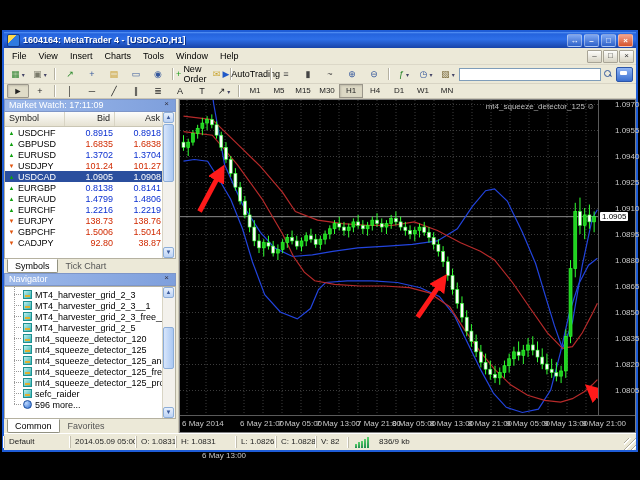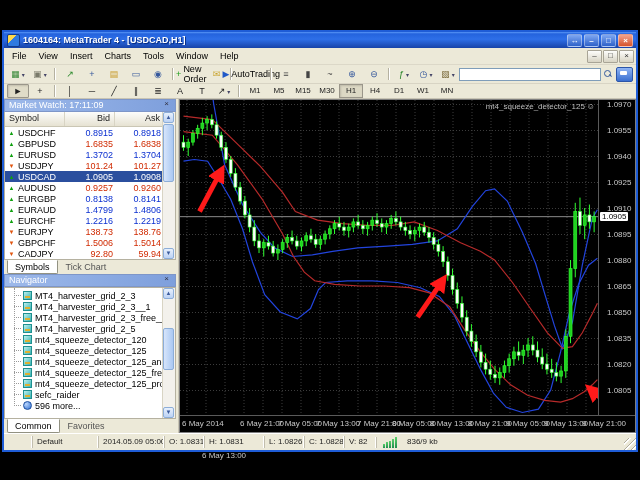--- a/index.html
+++ b/index.html
@@ -98,21 +98,21 @@
   
   .chartcol{flex:1;display:flex;flex-direction:column;min-width:0;background:#000;border:1px solid #7f7f7f;box-sizing:border-box;}
   .chartrow{flex:1;display:flex;min-height:0;}
   .plotwrap{width:418px;flex:0 0 418px;position:relative;background:#000;}
   .plotwrap svg{position:absolute;left:0;top:0;}
   .legend{position:absolute;left:4px;top:2px;font-size:8px;color:#d6d6d6;display:flex;gap:3px;align-items:center;z-index:3;}
   .legend .dd{color:#c0c0c0;font-size:6px;}
   .ind-label{position:absolute;right:3px;top:2px;font-size:8px;color:#bdbdbd;z-index:3;display:flex;gap:2px;align-items:center;}
   .ind-label .smiley{font-size:8px;color:#cfcfcf;}
   .paxis{flex:1;position:relative;background:#000;border-left:1px solid #5a5a5a;font-size:8px;color:#c8c8c8;}
-  .ptick{position:absolute;left:8px;}
+  .ptick{position:absolute;left:16px;}
   .pcur{position:absolute;left:1px;background:#fff;color:#000;padding:0 2px;font-size:8px;border-radius:1px;}
   .taxis{height:16px;flex:0 0 16px;position:relative;background:#000;border-top:1px solid #5a5a5a;
          font-size:8px;color:#c8c8c8;}
   .ttick{position:absolute;top:3px;white-space:nowrap;}
   
   .statusbar{height:16px;flex:0 0 16px;background:#ece9d8;display:flex;align-items:center;
              font-size:8px;color:#222;border-top:1px solid #fff;}
   .scell{border-left:1px solid #c2beae;box-shadow:-1px 0 0 #fff;padding:0 4px;height:12px;
          line-height:12px;white-space:nowrap;box-sizing:border-box;}
   .scell.first{border-left:none;box-shadow:none;width:188px;flex:0 0 188px;}
@@ -310,26 +310,20 @@
               <span class="ask c-red">101.27</span>
             </div>
             <div class="mw-row selected">
               <span class="ticon t-up">▲</span>
               <span class="sym">USDCAD</span>
               <span class="bid ">1.0905</span>
               <span class="ask ">1.0908</span>
             </div>
             <div class="mw-row">
               <span class="ticon t-up">▲</span>
-              <span class="sym">AUDUSD</span>
-              <span class="bid c-red">0.9257</span>
-              <span class="ask c-red">0.9260</span>
-            </div>
-            <div class="mw-row">
-              <span class="ticon t-up">▲</span>
               <span class="sym">EURGBP</span>
               <span class="bid c-blue">0.8138</span>
               <span class="ask c-blue">0.8141</span>
             </div>
             <div class="mw-row">
               <span class="ticon t-up">▲</span>
               <span class="sym">EURAUD</span>
               <span class="bid c-blue">1.4799</span>
               <span class="ask c-blue">1.4806</span>
             </div>
@@ -348,21 +342,21 @@
             <div class="mw-row">
               <span class="ticon t-down">▼</span>
               <span class="sym">GBPCHF</span>
               <span class="bid c-red">1.5006</span>
               <span class="ask c-red">1.5014</span>
             </div>
             <div class="mw-row">
               <span class="ticon t-down">▼</span>
               <span class="sym">CADJPY</span>
               <span class="bid c-red">92.80</span>
-              <span class="ask c-red">59.94</span>
+              <span class="ask c-red">38.87</span>
             </div>
           </div>
         <div class="xpscroll">
           <div class="sc-arrow sc-up">▲</div>
           <div class="sc-thumb" style="top:12px;height:58px;"></div>
           <div class="sc-arrow sc-down">▼</div>
         </div>
       </div>
       <div class="panel-tabs" id="mwTabs">
           <span class="ptab active">Symbols</span>
@@ -707,21 +701,21 @@
           <span class="ttick" style="left: 250px;">8 May 13:00</span>
           <span class="ttick" style="left: 288px;">8 May 21:00</span>
           <span class="ttick" style="left: 326px;">9 May 05:00</span>
           <span class="ttick" style="left: 364px;">9 May 13:00</span>
           <span class="ttick" style="left: 402px;">9 May 21:00</span>
         </div>
     </div>
   </div>
 
   <div class="statusbar" id="statusBar">
-      <span class="scell" style="width: 66px; margin-left: 28px;">Default</span>
+      <span class="scell" style="width: 66px;">Default</span>
       <span class="scell" style="width: 66px;">2014.05.09 05:00</span>
       <span class="scell" style="width: 40px;">O: 1.0831</span>
       <span class="scell" style="width: 60px;">H: 1.0831</span>
       <span class="scell" style="width: 40px;">L: 1.0826</span>
       <span class="scell" style="width: 40px; text-align: right;">C: 1.0828</span>
       <span class="scell" style="width: 32px;">V: 82</span>
       <span class="bars">
         <i style="height: 4px;"></i>
         <i style="height: 6px;"></i>
         <i style="height: 7px;"></i>

